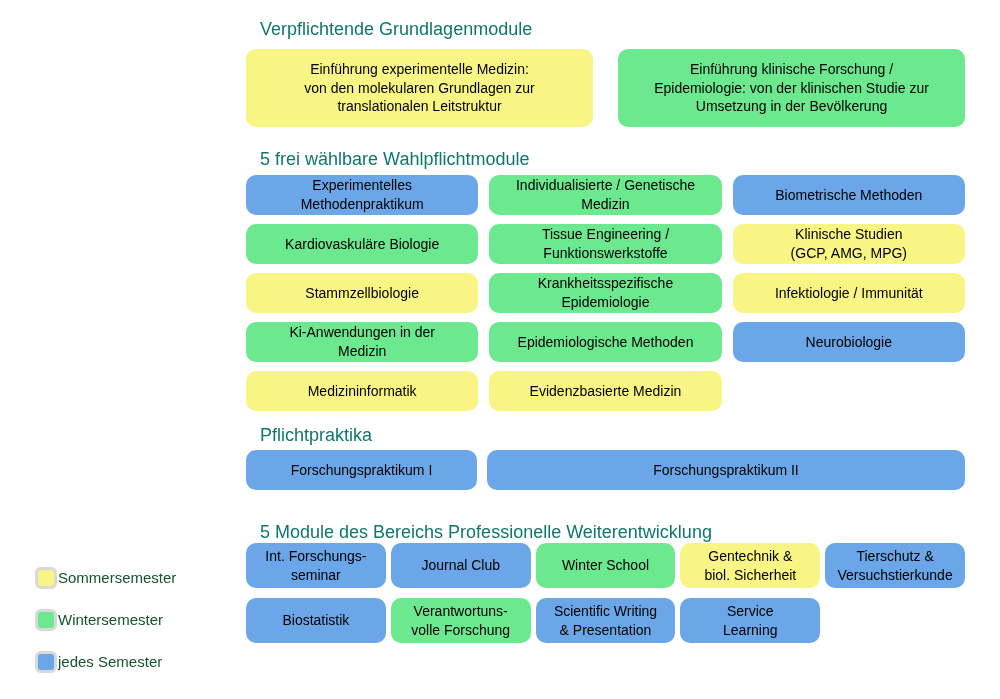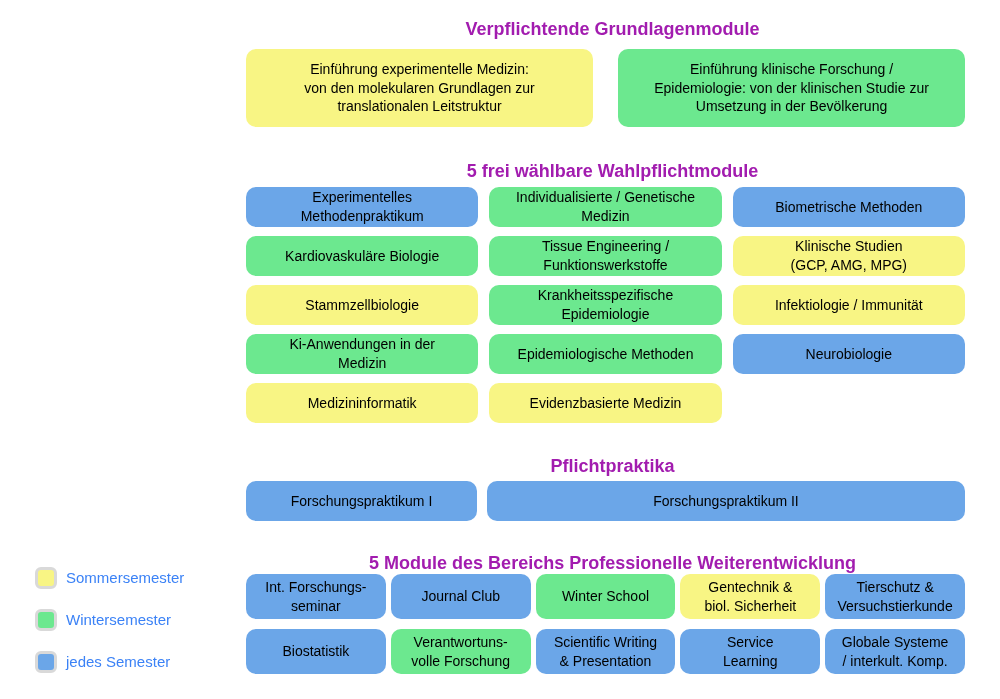--- a/index.html
+++ b/index.html
@@ -4,45 +4,45 @@
 <style>
   html,body{margin:0;padding:0;}
   body{
     width:1000px;height:699px;position:relative;overflow:hidden;
     background:#ffffff;
     font-family:"Liberation Sans","DejaVu Sans",sans-serif;
     color:#000;
   }
   .content{position:absolute;left:246px;top:0;width:719px;}
   .sec-title{
-    font-size:18px;font-weight:bold;text-align:center;
-    margin:0;padding:0 0 0 14px;line-height:20px;color:#a21caf;
+    font-size:18px;font-weight:normal;text-align:left;
+    margin:0;padding:0 0 0 14px;line-height:20px;color:#0f766e;
   }
   .t1{margin-top:19px;}
-  .t2{margin-top:34px;}
-  .t3{margin-top:33px;}
+  .t2{margin-top:22px;}
+  .t3{margin-top:14px;}
   .t4{margin-top:32px;}
   .boxes{display:grid;}
   .boxes-grundlagen{grid-template-columns:1fr 1fr;column-gap:25px;grid-auto-rows:78px;margin-top:10px;}
   .boxes-wahlpflicht{grid-template-columns:1fr 1fr 1fr;column-gap:11px;row-gap:9px;grid-auto-rows:40px;margin-top:6px;}
   .boxes-praktika{grid-template-columns:231px 1fr;column-gap:10px;grid-auto-rows:40px;margin-top:5px;}
   .boxes-weiterentwicklung{grid-template-columns:repeat(5,1fr);column-gap:5px;row-gap:10px;grid-auto-rows:45px;margin-top:1px;}
   .module{
     border-radius:10px;
     display:flex;align-items:center;justify-content:center;
     text-align:center;font-size:14px;line-height:1.35;
     white-space:pre-line;padding:2px 6px;box-sizing:border-box;
   }
   .legend{position:absolute;left:35px;top:567px;}
   .legend-item{display:flex;align-items:center;height:22px;margin-bottom:20px;}
   .legend-swatch{
     width:16px;height:16px;border:3px solid #D9D9D9;border-radius:6px;
     flex:0 0 auto;
   }
-  .legend-label{margin-left:9px;font-size:15px;line-height:22px;color:#3b82f6;}
+  .legend-label{margin-left:1px;font-size:15px;line-height:22px;color:#14532d;}
 </style>
 </head>
 <body>
 
 <div class="content">
 
   <h2 class="sec-title t1">Verpflichtende Grundlagenmodule</h2>
   <div class="boxes boxes-grundlagen">
       <div class="module" style="background: rgb(248, 245, 132);">Einführung experimentelle Medizin:
 von den molekularen Grundlagen zur
@@ -92,22 +92,20 @@
 biol. Sicherheit</div>
       <div class="module" style="background: rgb(107, 166, 232);">Tierschutz &amp;
 Versuchstierkunde</div>
       <div class="module" style="background: rgb(107, 166, 232);">Biostatistik</div>
       <div class="module" style="background: rgb(108, 232, 143);">Verantwortuns-
 volle Forschung</div>
       <div class="module" style="background: rgb(107, 166, 232);">Scientific Writing
 &amp; Presentation</div>
       <div class="module" style="background: rgb(107, 166, 232);">Service
 Learning</div>
-      <div class="module" style="background: rgb(107, 166, 232);">Globale Systeme
-/ interkult. Komp.</div>
     </div>
 
 </div>
 
 <div class="legend">
   <div class="legend-item">
     <span class="legend-swatch" style="background: rgb(248, 245, 132);"></span>
     <span class="legend-label">Sommersemester</span>
   </div>
   <div class="legend-item">

